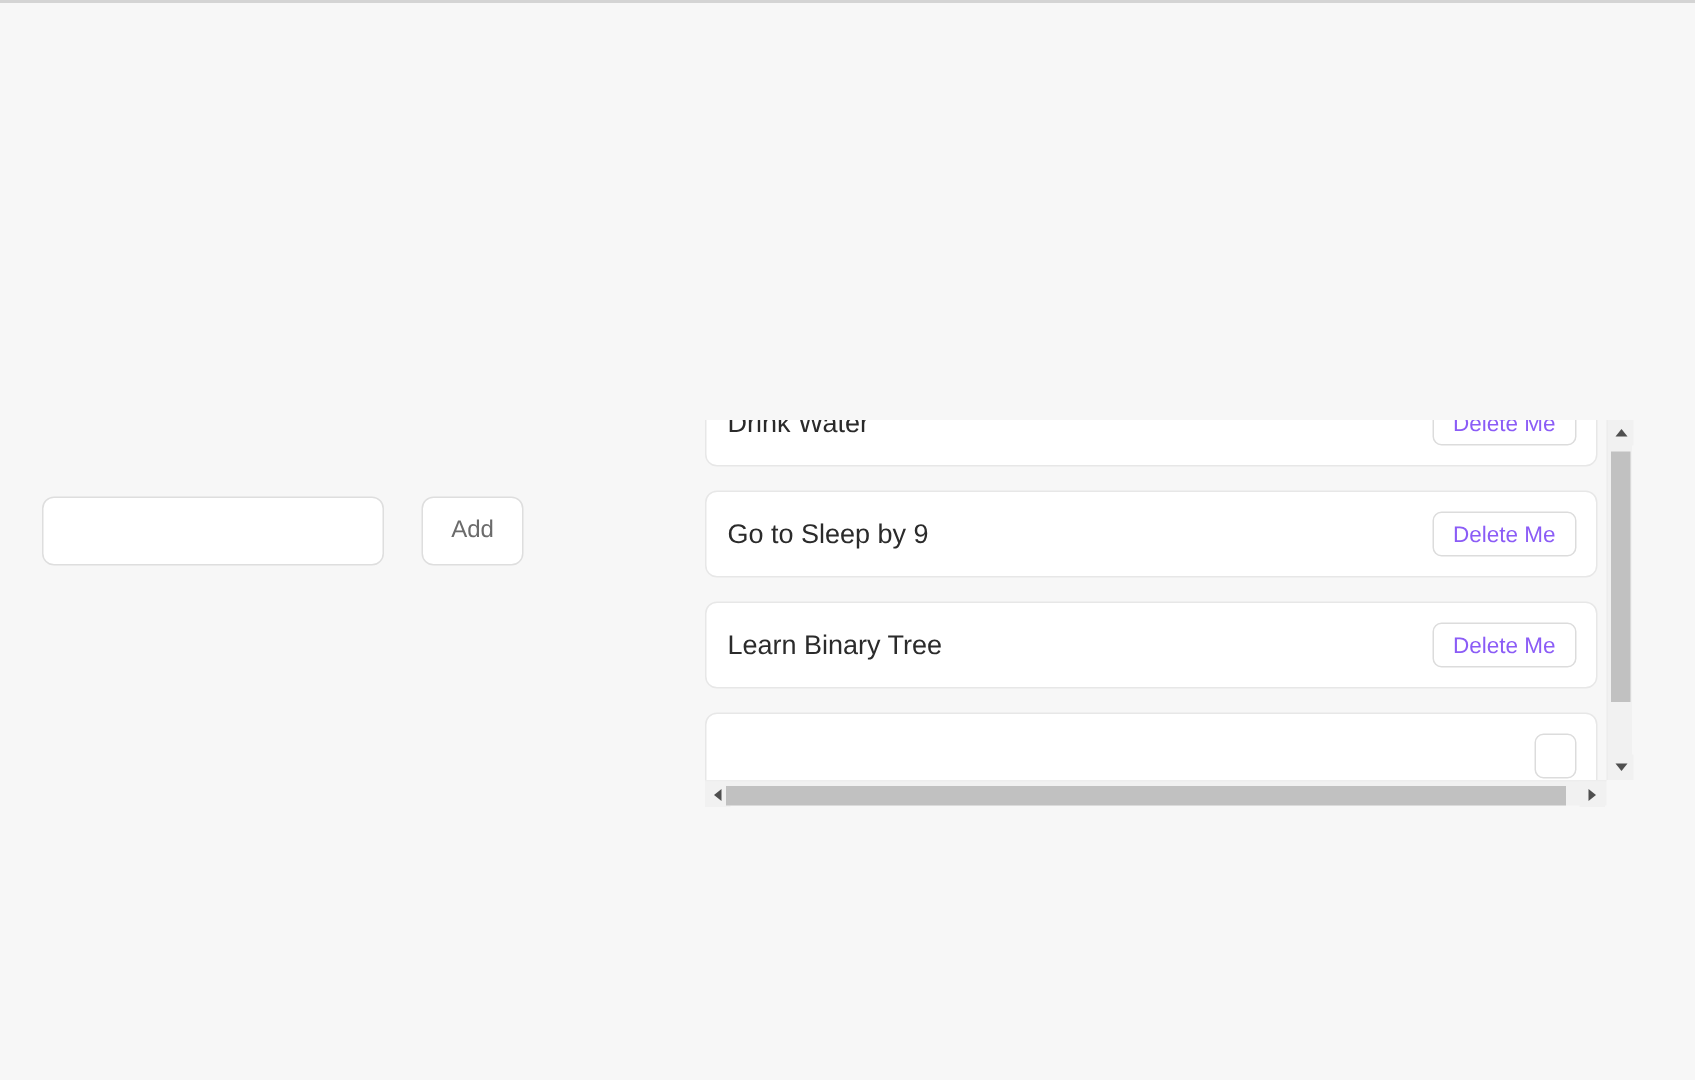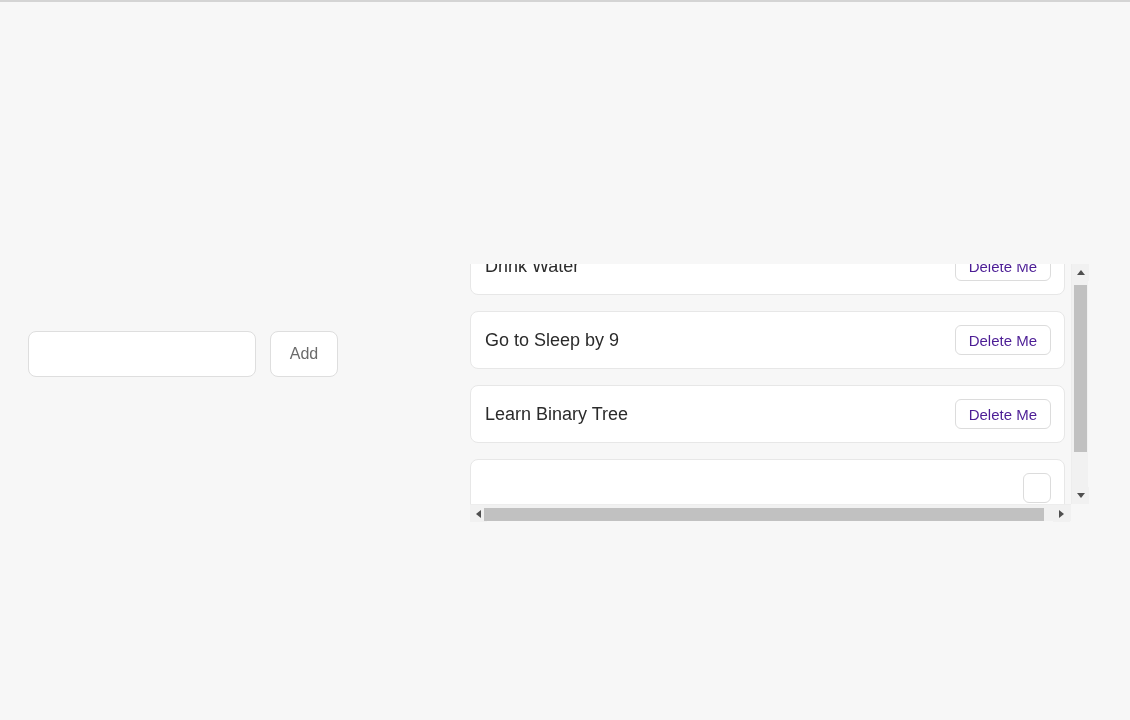--- a/index.html
+++ b/index.html
@@ -22,20 +22,21 @@
     background: #d4d4d4;
   }
 
   
   #add-form {
     position: absolute;
     left: 28px;
     top: 331px;
     display: flex;
     align-items: flex-start;
+    gap: 11px;
   }
   #todo-input {
     width: 228px;
     height: 46px;
     box-sizing: border-box;
     background: #ffffff;
     border: 1px solid #dedede;
     border-radius: 8px;
     outline: none;
     font-family: "Liberation Sans", sans-serif;
@@ -57,21 +58,21 @@
     cursor: pointer;
     display: flex;
     align-items: center;
     justify-content: center;
   }
 
   
   #todo-panel {
     position: absolute;
     left: 470px;
-    top: 264px;
+    top: 280px;
     width: 618px;
     height: 262px;
     box-sizing: border-box;
     background: #f7f7f7;
   }
   #todo-viewport {
     position: absolute;
     left: 0;
     top: 0;
     width: 601px;           
@@ -108,21 +109,21 @@
   .delete-button {
     flex: none;
     box-sizing: border-box;
     height: 30px;
     padding: 0 13px;
     background: #ffffff;
     border: 1px solid #dcdcdc;
     border-radius: 6px;
     font-family: "Liberation Sans", sans-serif;
     font-size: 15px;
-    color: #4c1d95;
+    color: #8b5cf6;
     cursor: pointer;
     display: flex;
     align-items: center;
     justify-content: center;
   }
 
   
   #v-scrollbar {
     position: absolute;
     left: 601px;

